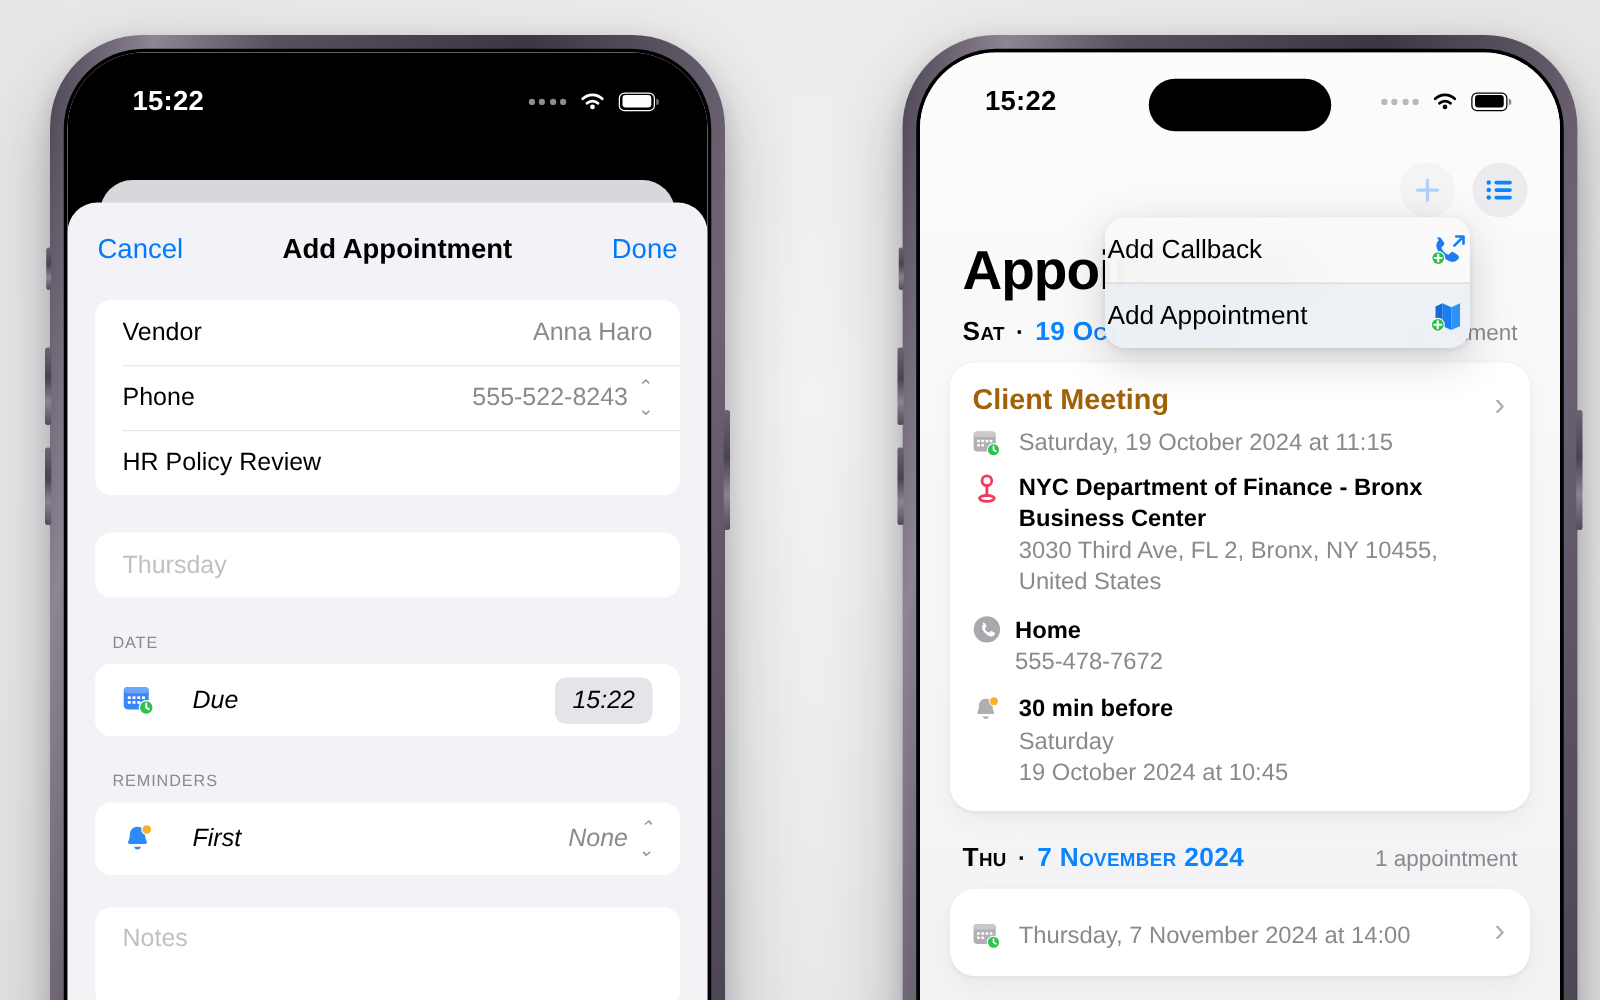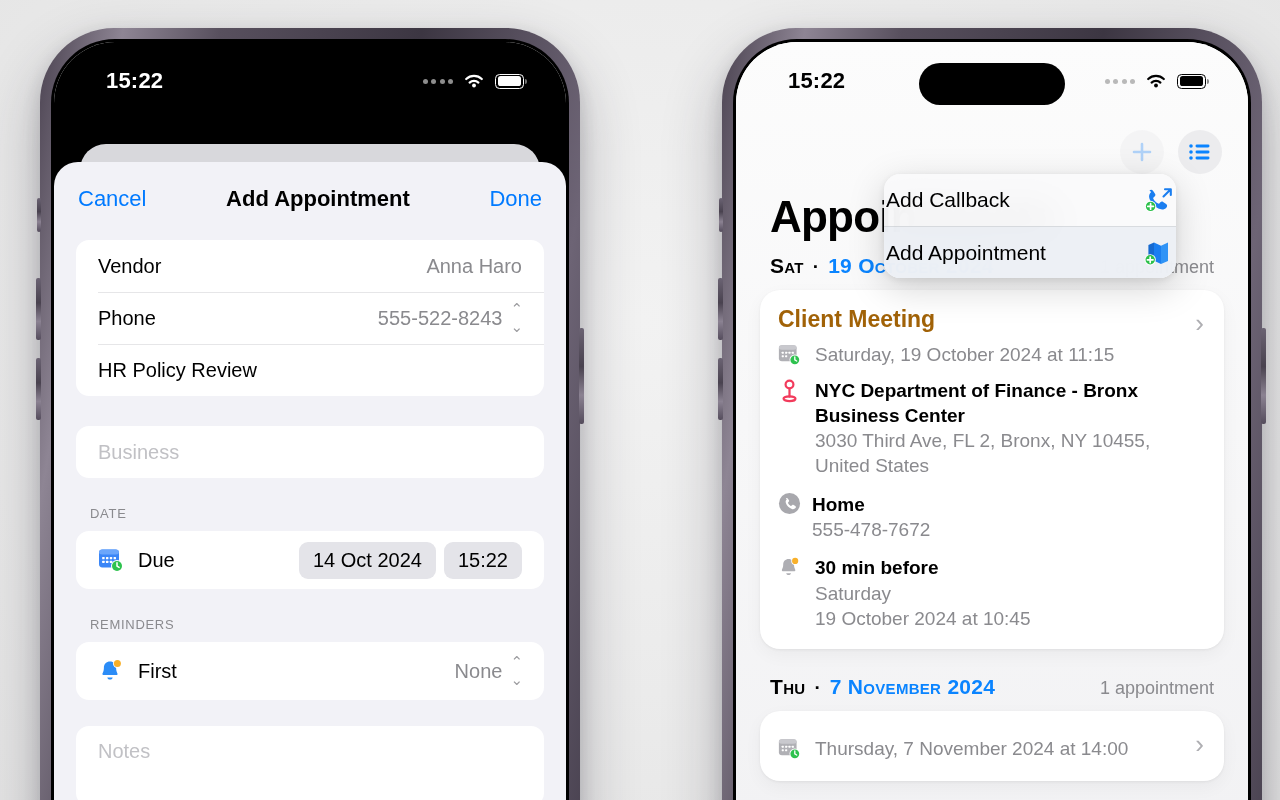--- a/index.html
+++ b/index.html
@@ -122,21 +122,21 @@
   .ph-text { font-size:20px; color:#c1c1c5; }
 
   .section-hdr {
     font-size:13px; color:#8a8a8e; letter-spacing:.7px;
     margin: 28px 0 6px 36px; text-transform: uppercase;
   }
   .pill {
     background:#e4e4e9; border-radius:9px; padding:7px 14px;
     font-size:20px; color:#000; font-weight:500;
   }
-  .date-row { gap:0; min-height:58px; }
+  .date-row { gap:16px; min-height:58px;font-style:italic; }
   .date-row .pill-wrap { margin-left:auto; display:flex; gap:8px; }
 
   .ic { width:26px; height:26px; flex:none; margin-right:14px; position:relative; }
 
   .notes-box {
     margin: 26px 22px 0 22px; background:#fff; border-radius:13px;
     height: 80px; padding: 14px 22px;
   }
 
   
@@ -257,21 +257,21 @@
               <span>555-522-8243</span>
               <span class="chev-ud">⌃<br>⌄</span>
             </span>
           </div>
           <div class="row">
             <span class="row-label">HR Policy Review</span>
           </div>
         </div>
 
         <div class="placeholder-box">
-          <span class="ph-text">Business</span>
+          <span class="ph-text">Thursday</span>
         </div>
 
         <div class="section-hdr">DATE</div>
         <div class="group">
           <div class="row date-row">
             <span class="ic">
               <svg width="26" height="26" viewBox="0 0 26 26">
                 <rect x="1" y="2.5" width="20" height="18" rx="3.4" fill="#3b86f7"></rect>
                 <rect x="1" y="2.5" width="20" height="5" rx="3.4" fill="#6ba6fb"></rect>
                 <g fill="#fff">
@@ -283,21 +283,20 @@
                     <rect x="8" y="13.8" width="2.4" height="2.2" rx=".5"></rect>
                   <rect x="11.8" y="13.8" width="2.4" height="2.2" rx=".5"></rect>
                 </g>
                 <circle cx="19" cy="19" r="6" fill="#fff"></circle>
                 <circle cx="19" cy="19" r="5" fill="#2ec24e"></circle>
                 <path d="M19 15.8v3.3l2.1 1.3" stroke="#fff" stroke-width="1.5" fill="none" stroke-linecap="round"></path>
               </svg>
             </span>
             <span class="row-label">Due</span>
             <span class="pill-wrap">
-              <span class="pill">14 Oct 2024</span>
               <span class="pill">15:22</span>
             </span>
           </div>
         </div>
 
         <div class="section-hdr">REMINDERS</div>
         <div class="group">
           <div class="row date-row">
             <span class="ic">
               <svg width="26" height="26" viewBox="0 0 26 26">

